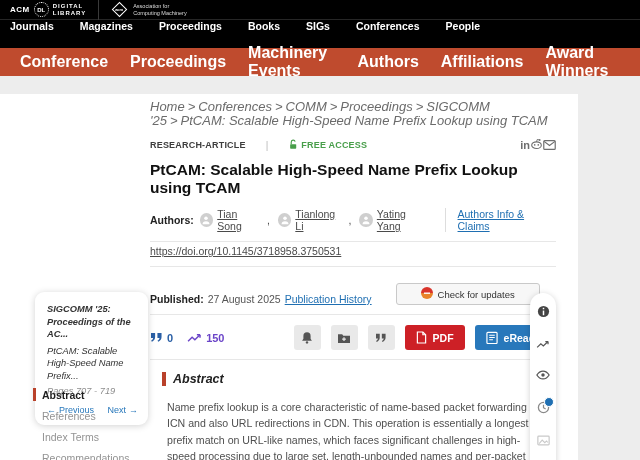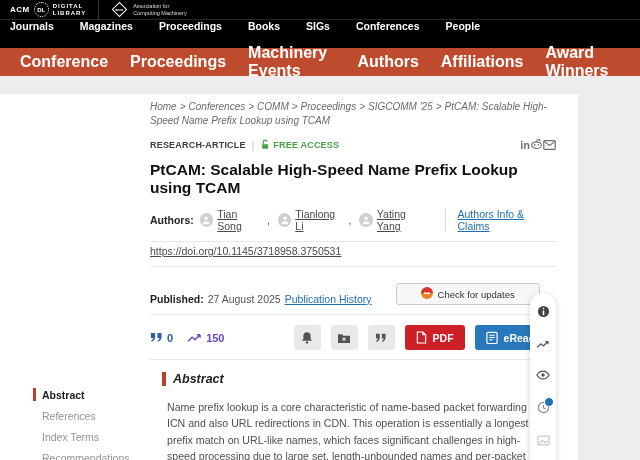--- a/index.html
+++ b/index.html
@@ -47,28 +47,28 @@
   .rednav a { color: #fff; font-size: 16px; font-weight: bold; }
 
   
   .page {
     position: absolute; left: 0; top: 94px; width: 578px; height: 366px;
     background: #fff;
   }
 
   .breadcrumb {
     position: absolute; left: 150px; top: 6px; width: 412px;
-    font-size: 10px; font-style: italic; color: #6b6b6b; line-height: 14px;
+    font-size: 13px; font-style: italic; color: #6b6b6b; line-height: 14px;
   }
   .breadcrumb .sep { margin: 0 3px; }
 
   .maincol { position: absolute; left: 150px; top: 42px; width: 406px; }
 
   .meta-row { display: flex; align-items: center; justify-content: space-between; }
-  .meta-left { display: flex; align-items: center; gap: 6px; }
+  .meta-left { display: flex; align-items: center; gap: 20px; }
   .article-type { font-size: 9px; font-weight: bold; color: #3d3d3d; letter-spacing: .2px; }
   .meta-div { color: #bbb; font-size: 10px; }
   .free-access { display: flex; align-items: center; gap: 3px; color: #489e4a; }
   .free-access .label { font-size: 9px; font-weight: bold; letter-spacing: .2px; }
   .social-row { display: flex; align-items: center; gap: 0; color: #7a7a7a; }
   .social-row .in { font-size: 11px; font-weight: bold; color: #6e6e6e; }
 
   .page-title { font-size: 15.5px; font-weight: bold; color: #111; margin-top: 7px; }
 
   .authors-row { display: flex; align-items: center; margin-top: 11px; font-size: 10.5px; }
@@ -368,20 +368,35 @@
 
     <section class="abstract-sec">
       <div class="abstract-head">
         <span class="accent-bar"></span>
         <span class="abstract-title">Abstract</span>
       </div>
       <p class="abstract-text">Name prefix lookup is a core characteristic of name-based packet forwarding in ICN and also URL redirections in CDN. This operation is essentially a longest prefix match on URL-like names, which faces significant challenges in high-speed processing due to large set, length-unbounded names and per-packet lookup need. In this paper, we propose a scheme to support generic hierarchical name lookups on millions of prefixes with fast, constant and guaranteed performance using ternary content-addressable memory (TCAM). Our work has three contributions. First, a scheme, namely PtCAM, is proposed to exploit TCAM for name lookup using a binary Patricia trie. Second, several approaches</p>
     </section>
   </div>
 
+  <aside class="side-card">
+    <div class="card-venue">SIGCOMM '25: Proceedings of the AC...</div>
+    <div class="card-title">PtCAM: Scalable High-Speed Name Prefix...</div>
+    <div class="card-pages">Pages 707 - 719</div>
+    <div class="card-navrow">
+      <a>
+          <span>←</span>
+          <span>Previous</span>
+        </a>
+      <a>
+          <span>Next</span>
+          <span>→</span>
+        </a>
+    </div>
+  </aside>
 
   <nav class="section-nav">
     <a class="snav-item active">
         <span class="snav-bar"></span>
         <span>Abstract</span>
       </a>
     <a class="snav-item">
         <span class="snav-bar"></span>
         <span>References</span>
       </a>

